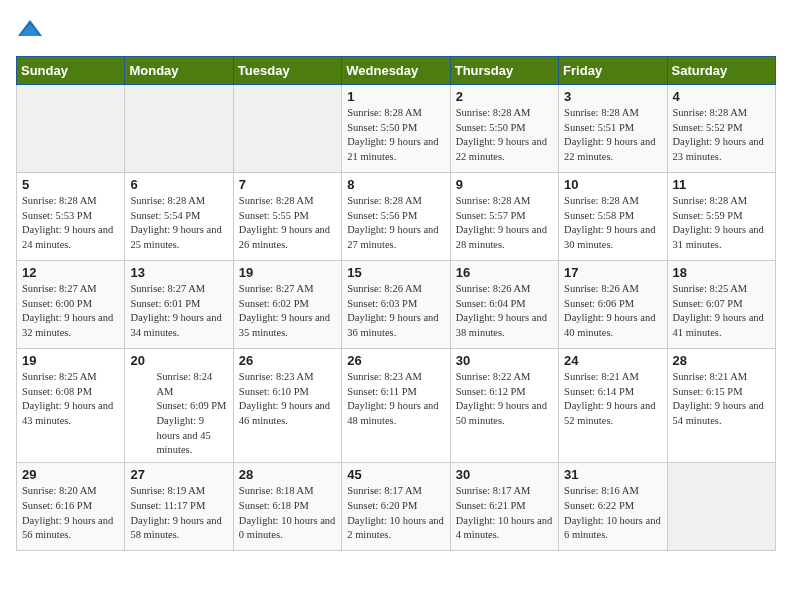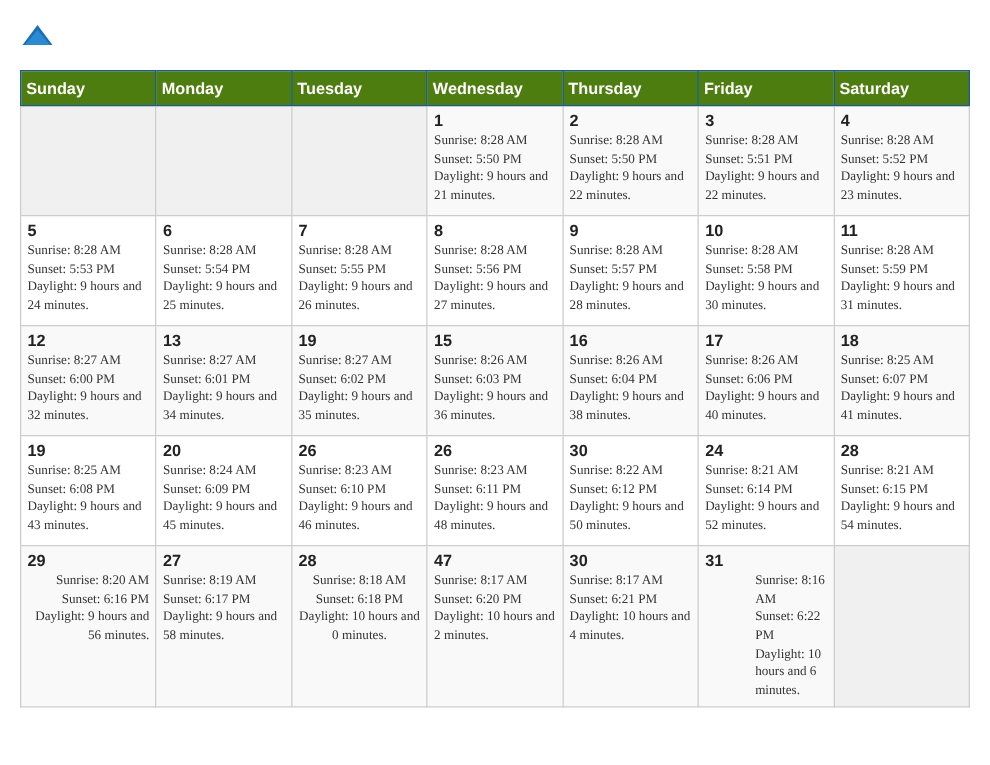--- a/index.html
+++ b/index.html
@@ -247,21 +247,21 @@
       </tr>
       <tr>
         <td>
           <span class="day-num">19</span>
           <div class="cell-info" style="white-space: pre-line;">Sunrise: 8:25 AM
 Sunset: 6:08 PM
 Daylight: 9 hours and 43 minutes.</div>
         </td>
         <td>
           <span class="day-num">20</span>
-          <div class="cell-info" style="white-space: pre-line;">Sunrise: 8:24 AM
+          <div class="cell-info" style="white-space: pre-line; margin-left: 26px;">Sunrise: 8:24 AM
 Sunset: 6:09 PM
 Daylight: 9 hours and 45 minutes.</div>
         </td>
         <td>
           <span class="day-num">26</span>
           <div class="cell-info" style="white-space: pre-line;">Sunrise: 8:23 AM
 Sunset: 6:10 PM
 Daylight: 9 hours and 46 minutes.</div>
         </td>
         <td>
@@ -285,50 +285,50 @@
         <td>
           <span class="day-num">28</span>
           <div class="cell-info" style="white-space: pre-line;">Sunrise: 8:21 AM
 Sunset: 6:15 PM
 Daylight: 9 hours and 54 minutes.</div>
         </td>
       </tr>
       <tr>
         <td>
           <span class="day-num">29</span>
-          <div class="cell-info" style="white-space: pre-line; text-align: right;">Sunrise: 8:20 AM
+          <div class="cell-info" style="white-space: pre-line;">Sunrise: 8:20 AM
 Sunset: 6:16 PM
 Daylight: 9 hours and 56 minutes.</div>
         </td>
         <td>
           <span class="day-num">27</span>
           <div class="cell-info" style="white-space: pre-line;">Sunrise: 8:19 AM
-Sunset: 6:17 PM
+Sunset: 11:17 PM
 Daylight: 9 hours and 58 minutes.</div>
         </td>
         <td>
           <span class="day-num">28</span>
-          <div class="cell-info" style="white-space: pre-line; text-align: center;">Sunrise: 8:18 AM
+          <div class="cell-info" style="white-space: pre-line;">Sunrise: 8:18 AM
 Sunset: 6:18 PM
 Daylight: 10 hours and 0 minutes.</div>
         </td>
         <td>
-          <span class="day-num">47</span>
+          <span class="day-num">45</span>
           <div class="cell-info" style="white-space: pre-line;">Sunrise: 8:17 AM
 Sunset: 6:20 PM
 Daylight: 10 hours and 2 minutes.</div>
         </td>
         <td>
           <span class="day-num">30</span>
           <div class="cell-info" style="white-space: pre-line;">Sunrise: 8:17 AM
 Sunset: 6:21 PM
 Daylight: 10 hours and 4 minutes.</div>
         </td>
         <td>
           <span class="day-num">31</span>
-          <div class="cell-info" style="white-space: pre-line; margin-left: 40px;">Sunrise: 8:16 AM
+          <div class="cell-info" style="white-space: pre-line;">Sunrise: 8:16 AM
 Sunset: 6:22 PM
 Daylight: 10 hours and 6 minutes.</div>
         </td>
         <td class="empty-cell"></td>
       </tr>
     </tbody>
 </table>
 
 </body></html>

